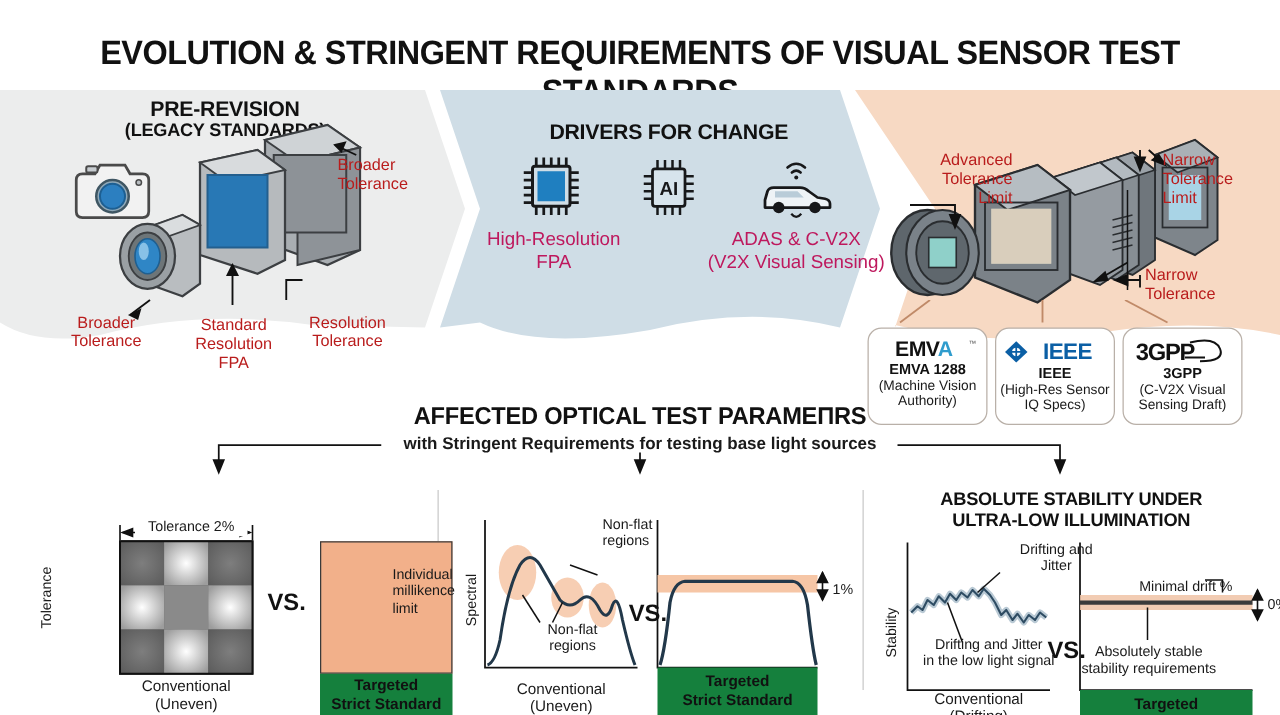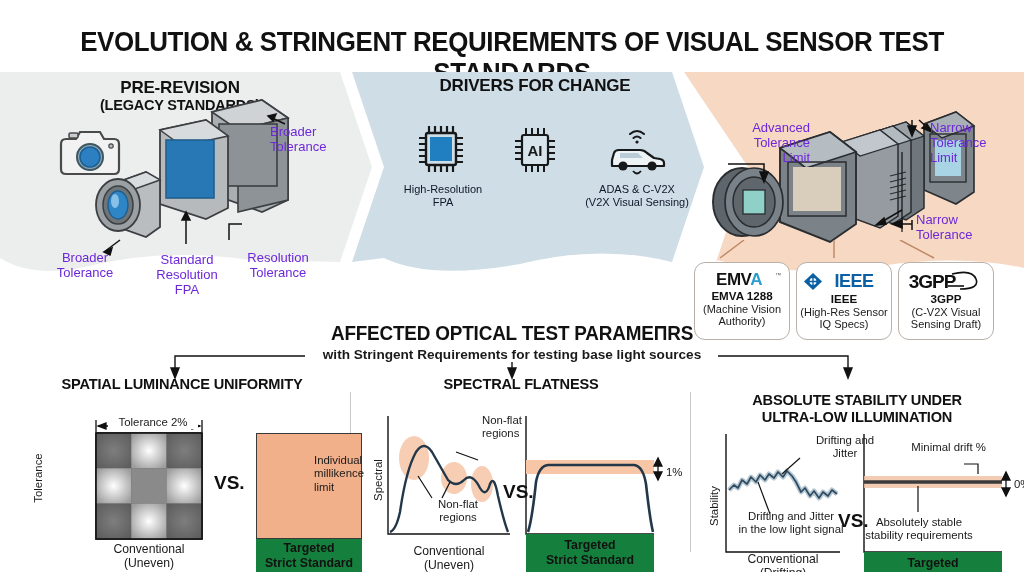--- a/index.html
+++ b/index.html
@@ -25,31 +25,31 @@
   .panel-svg { position: absolute; left: 0; top: 0; }
 
   .panel-title {
     position: absolute; text-align: center; color: #111111;
     font-weight: bold; line-height: 1.12;
   }
   .panel-title .l1 { font-size: 17px; letter-spacing: -0.2px; }
   .panel-title .l2 { font-size: 14.5px; letter-spacing: -0.2px; }
 
   .anno {
-    position: absolute; font-size: 13px; color: #6d28d9;
+    position: absolute; font-size: 13px; color: #b91c1c;
     line-height: 1.16; text-align: center;
   }
   .anno.left  { text-align: right; }
   .anno.right { text-align: left; }
 
   
   .driver {
     position: absolute; width: 118px; text-align: center;
   }
-  .driver .dlabel { font-size: 11px; color: #0f172a; line-height: 1.2; margin-top: 5px; }
+  .driver .dlabel { font-size: 15px; color: #be185d; line-height: 1.2; margin-top: 5px; }
 
   
   .badge {
     position: absolute; width: 96px; height: 78px;
     background: #ffffff; border: 1.6px solid #b9b0a8; border-radius: 11px;
     text-align: center; padding-top: 4px;
   }
   .badge .bname { font-size: 11.6px; font-weight: bold; color: #111; line-height: 1.1; margin-top: 1px; }
   .badge .bsub  { font-size: 11px; color: #1a1a1a; line-height: 1.13; }
 
@@ -150,21 +150,21 @@
         <path d="M229,168 L229,152 L242,152"></path>
         <path d="M242,152 L238,146 M242,152 L238,158" stroke-width="0"></path>
       </g>
     </svg>
 
     <div class="anno right" style="left:270px; top:52px; width:90px;">Broader<br>Tolerance</div>
     <div class="anno" style="left:40px; top:178px; width:90px;">Broader<br>Tolerance</div>
     <div class="anno" style="left:140px; top:180px; width:94px;">Standard<br>Resolution<br>FPA</div>
     <div class="anno" style="left:232px; top:178px; width:92px;">Resolution<br>Tolerance</div>
 
-    <div class="panel-title" style="left:390px; top:4px; width:290px;">
+    <div class="panel-title" style="left:390px; top:24px; width:290px;">
       <div class="l1">DRIVERS FOR CHANGE</div>
     </div>
 
     <div class="driver" style="left:384px; top:48px;">
       <svg width="60" height="58" style="display:block;margin:0 auto;">
         <g stroke="#17181a" stroke-width="2.2" fill="none">
           <g>
             <path d="M16,6 L16,13 M22,6 L22,13 M28,6 L28,13 M34,6 L34,13 M40,6 L40,13"></path>
             <path d="M16,45 L16,52 M22,45 L22,52 M28,45 L28,52 M34,45 L34,52 M40,45 L40,52"></path>
             <path d="M6,18 L13,18 M6,24 L6,24 M6,24 L13,24 M6,30 L13,30 M6,36 L13,36 M6,42 L13,42"></path>
@@ -320,21 +320,20 @@
         <polygon points="512,34 508,24 516,24" fill="#111"></polygon>
       <path d="M718,12 L848,12 L848,28"></path>
         <polygon points="848,34 844,24 852,24" fill="#111"></polygon>
     </g>
   </svg>
 
   <div class="vdiv" style="left:350px; top:392px; height:160px;"></div>
   <div class="vdiv" style="left:690px; top:392px; height:160px;"></div>
 
   <div class="bpanel" style="left:14px; width:336px;">
-    <div class="bp-title">SPATIAL LUMINANCE UNIFORMITY</div>
 
     <div class="axis-label vaxis" style="left:-12px; top:96px; width:72px; text-align:center;">Tolerance</div>
 
     <svg width="336" height="170" style="position:absolute;left:0;top:26px;">
       <defs>
         <radialGradient id="hot" cx="50%" cy="50%" r="62%">
           <stop offset="0%" stop-color="#ffffff"></stop>
           <stop offset="55%" stop-color="#c9c9c9"></stop>
           <stop offset="100%" stop-color="#9d9d9d"></stop>
         </radialGradient>
@@ -380,21 +379,20 @@
     <div class="target-box" style="left:242px; top:163px; width:106px; height:34px;">
       <span>Targeted<br>Strict Standard</span>
     </div>
 
     <div class="cap" style="left:75px; top:166px; width:120px;">Conventional<br>(Uneven)</div>
 
     <div class="note" style="left:300px; top:78px; width:70px;">Individual<br>millikence<br>limit</div>
   </div>
 
   <div class="bpanel" style="left:358px; width:326px;">
-    <div class="bp-title">SPECTRAL FLATNESS</div>
 
     <div class="axis-label vaxis" style="left:-16px; top:98px; width:72px; text-align:center;">Spectral</div>
 
     <svg width="326" height="170" style="position:absolute;left:0;top:24px;">
 
       <g>
         <path d="M30,16 L30,134 L152,134" stroke="#111" stroke-width="1.4" fill="none"></path>
         <ellipse cx="56" cy="58" rx="15" ry="22" fill="#f6c6a6" opacity="0.85"></ellipse>
         <ellipse cx="96" cy="78" rx="13" ry="16" fill="#f6c6a6" opacity="0.85"></ellipse>
         <ellipse cx="124" cy="84" rx="11" ry="18" fill="#f6c6a6" opacity="0.85"></ellipse>
@@ -470,21 +468,21 @@
         <path d="M222,56 L222,82"></path>
         <path d="M268,34 L282,34 L282,44"></path>
       </g>
     </svg>
 
     <div class="note" style="left:22px; top:118px; width:146px; text-align:center;">Drifting and Jitter<br>in the low light signal</div>
     <div class="note" style="left:104px; top:42px; width:90px; text-align:center;">Drifting and<br>Jitter</div>
 
     <div class="vs" style="left:142px; top:118px;">VS.</div>
 
-    <div class="note" style="left:180px; top:49px; width:110px; text-align:right;">Minimal drift %</div>
+    <div class="note" style="left:180px; top:72px; width:110px; text-align:right;">Minimal drift %</div>
     <div class="note" style="left:318px; top:86px; width:26px;">0%</div>
     <div class="note" style="left:160px; top:124px; width:126px; text-align:center;">Absolutely stable<br>stability requirements</div>
 
     <div class="cap" style="left:24px; top:160px; width:126px;">Conventional<br>(Drifting)</div>
 
     <div class="target-box" style="left:168px; top:160px; width:138px; height:38px;">
       <span>Targeted<br>Strict Standard</span>
     </div>
   </div>
 

